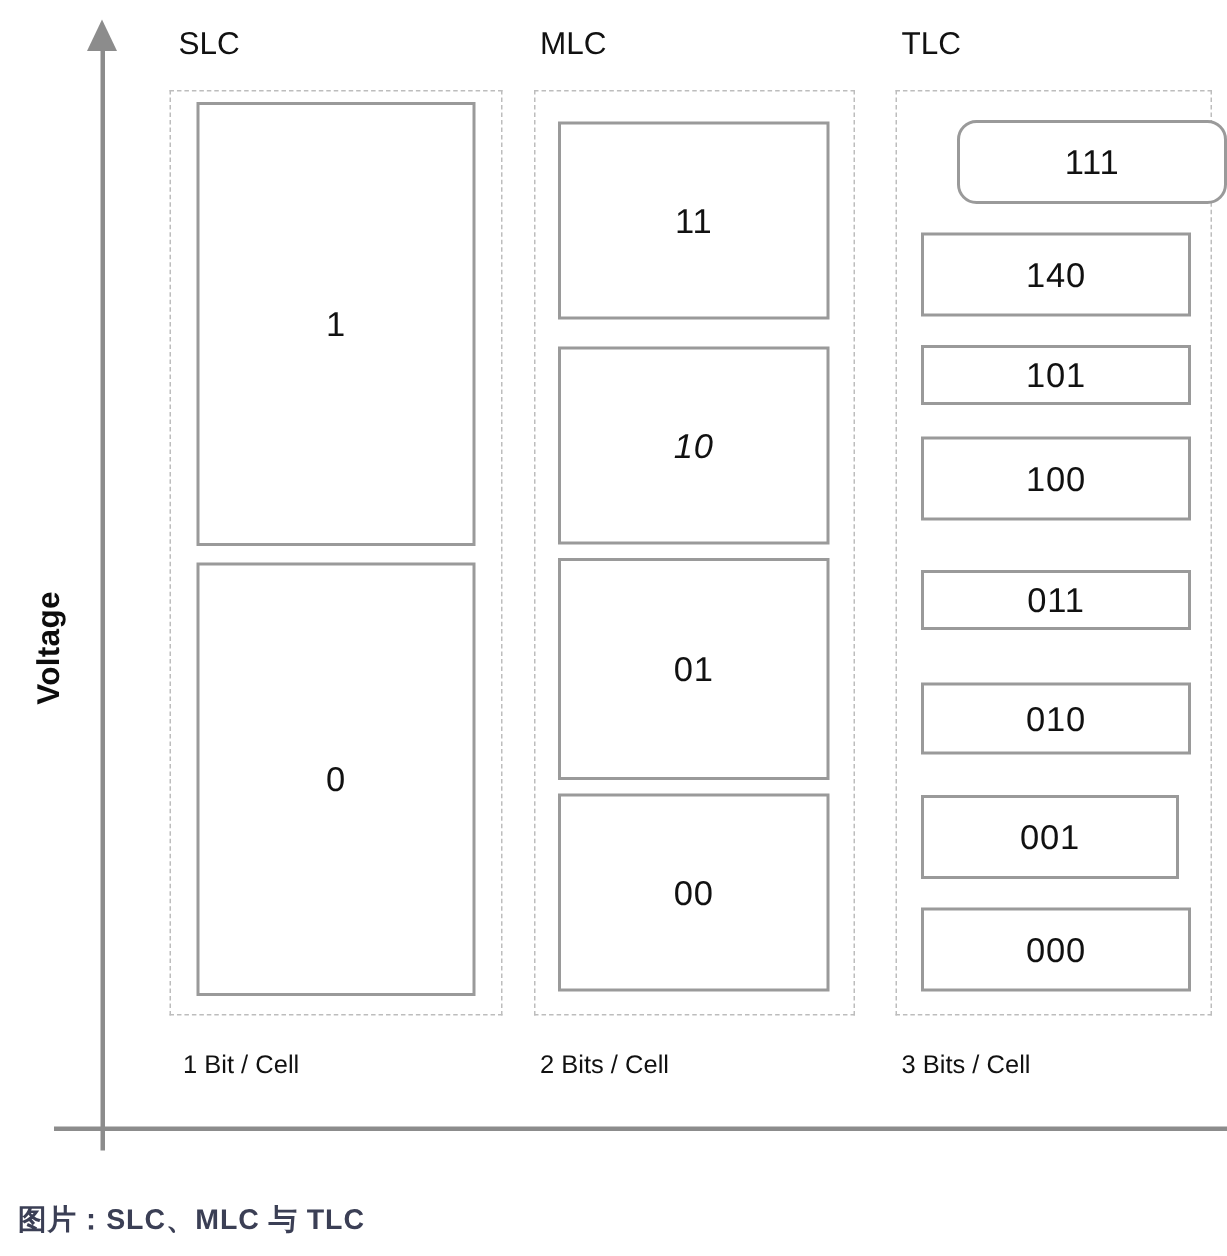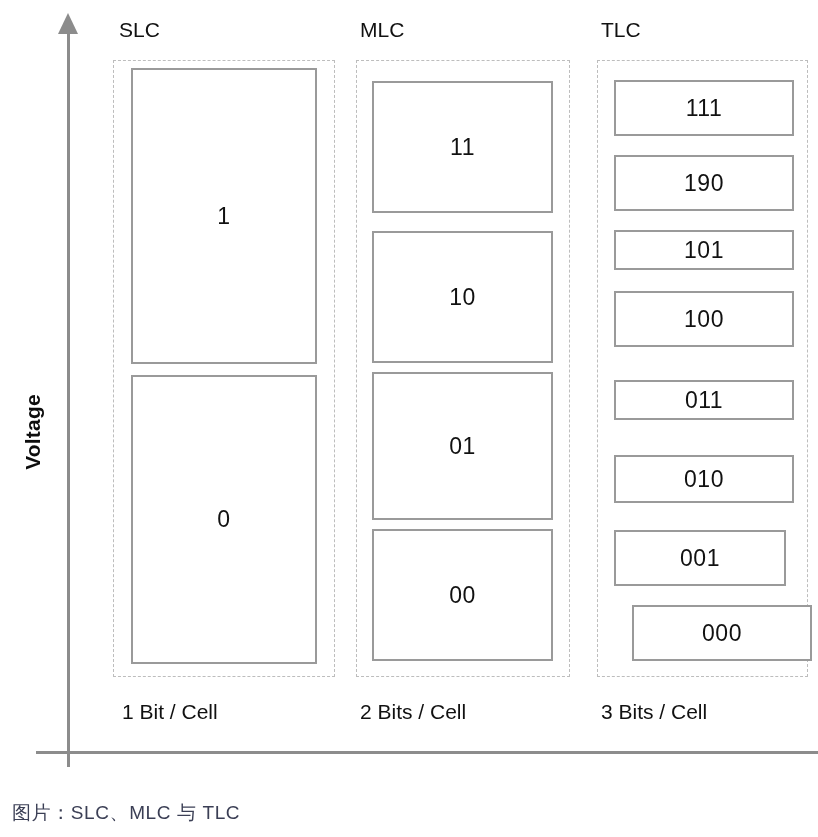--- a/index.html
+++ b/index.html
@@ -67,21 +67,21 @@
   
   .col-title {
     position: absolute;
     font-size: 21px;
     color: #111111;
     white-space: nowrap;
     letter-spacing: 0px;
   }
   .col-footer {
     position: absolute;
-    font-size: 21px;
+    font-size: 17px;
     color: #111111;
     white-space: nowrap;
   }
 
   .group-box {
     position: absolute;
     border: 1px dashed #bdbdbd;
     box-sizing: border-box;
     background: #ffffff;
   }
@@ -98,21 +98,21 @@
     color: #111111;
     letter-spacing: 0.5px;
   }
 
   
   .caption {
     position: absolute;
     left: 12px;
     top: 800px;
     font-size: 19px;
-    font-weight: normal;
+    font-weight: bold;
     color: #3b3f55;
     letter-spacing: 0.6px;
     white-space: nowrap;
   }
 </style>
 </head>
 <body>
 
 <div id="stage">
 
@@ -124,32 +124,32 @@
 
   <div id="columns-layer">
       <div class="col-title" style="left: 119px; top: 18px;">SLC</div>
       <div class="group-box" style="left: 113px; top: 60px; width: 222px; height: 617px;"></div>
       <div class="level-box" style="left: 131px; top: 68px; width: 186px; height: 296px;">1</div>
       <div class="level-box" style="left: 131px; top: 375px; width: 186px; height: 289px;">0</div>
       <div class="col-footer" style="left: 122px; top: 700px;">1 Bit / Cell</div>
       <div class="col-title" style="left: 360px; top: 18px;">MLC</div>
       <div class="group-box" style="left: 356px; top: 60px; width: 214px; height: 617px;"></div>
       <div class="level-box" style="left: 372px; top: 81px; width: 181px; height: 132px;">11</div>
-      <div class="level-box" style="left: 372px; top: 231px; width: 181px; height: 132px;">10</div>
+      <div class="level-box" style="left: 372px; top: 231px; width: 181px; height: 132px; font-style: italic;">10</div>
       <div class="level-box" style="left: 372px; top: 372px; width: 181px; height: 148px;">01</div>
       <div class="level-box" style="left: 372px; top: 529px; width: 181px; height: 132px;">00</div>
       <div class="col-footer" style="left: 360px; top: 700px;">2 Bits / Cell</div>
       <div class="col-title" style="left: 601px; top: 18px;">TLC</div>
       <div class="group-box" style="left: 597px; top: 60px; width: 211px; height: 617px;"></div>
-      <div class="level-box" style="left: 614px; top: 80px; width: 180px; height: 56px;">111</div>
-      <div class="level-box" style="left: 614px; top: 155px; width: 180px; height: 56px;">190</div>
+      <div class="level-box" style="left: 638px; top: 80px; width: 180px; height: 56px; border-radius: 13px;">111</div>
+      <div class="level-box" style="left: 614px; top: 155px; width: 180px; height: 56px;">140</div>
       <div class="level-box" style="left: 614px; top: 230px; width: 180px; height: 40px;">101</div>
       <div class="level-box" style="left: 614px; top: 291px; width: 180px; height: 56px;">100</div>
       <div class="level-box" style="left: 614px; top: 380px; width: 180px; height: 40px;">011</div>
       <div class="level-box" style="left: 614px; top: 455px; width: 180px; height: 48px;">010</div>
       <div class="level-box" style="left: 614px; top: 530px; width: 172px; height: 56px;">001</div>
-      <div class="level-box" style="left: 632px; top: 605px; width: 180px; height: 56px;">000</div>
+      <div class="level-box" style="left: 614px; top: 605px; width: 180px; height: 56px;">000</div>
       <div class="col-footer" style="left: 601px; top: 700px;">3 Bits / Cell</div>
     </div>
 
 </div>
 
 <div class="caption">图片：SLC、MLC 与 TLC</div>
 
 </body></html>

